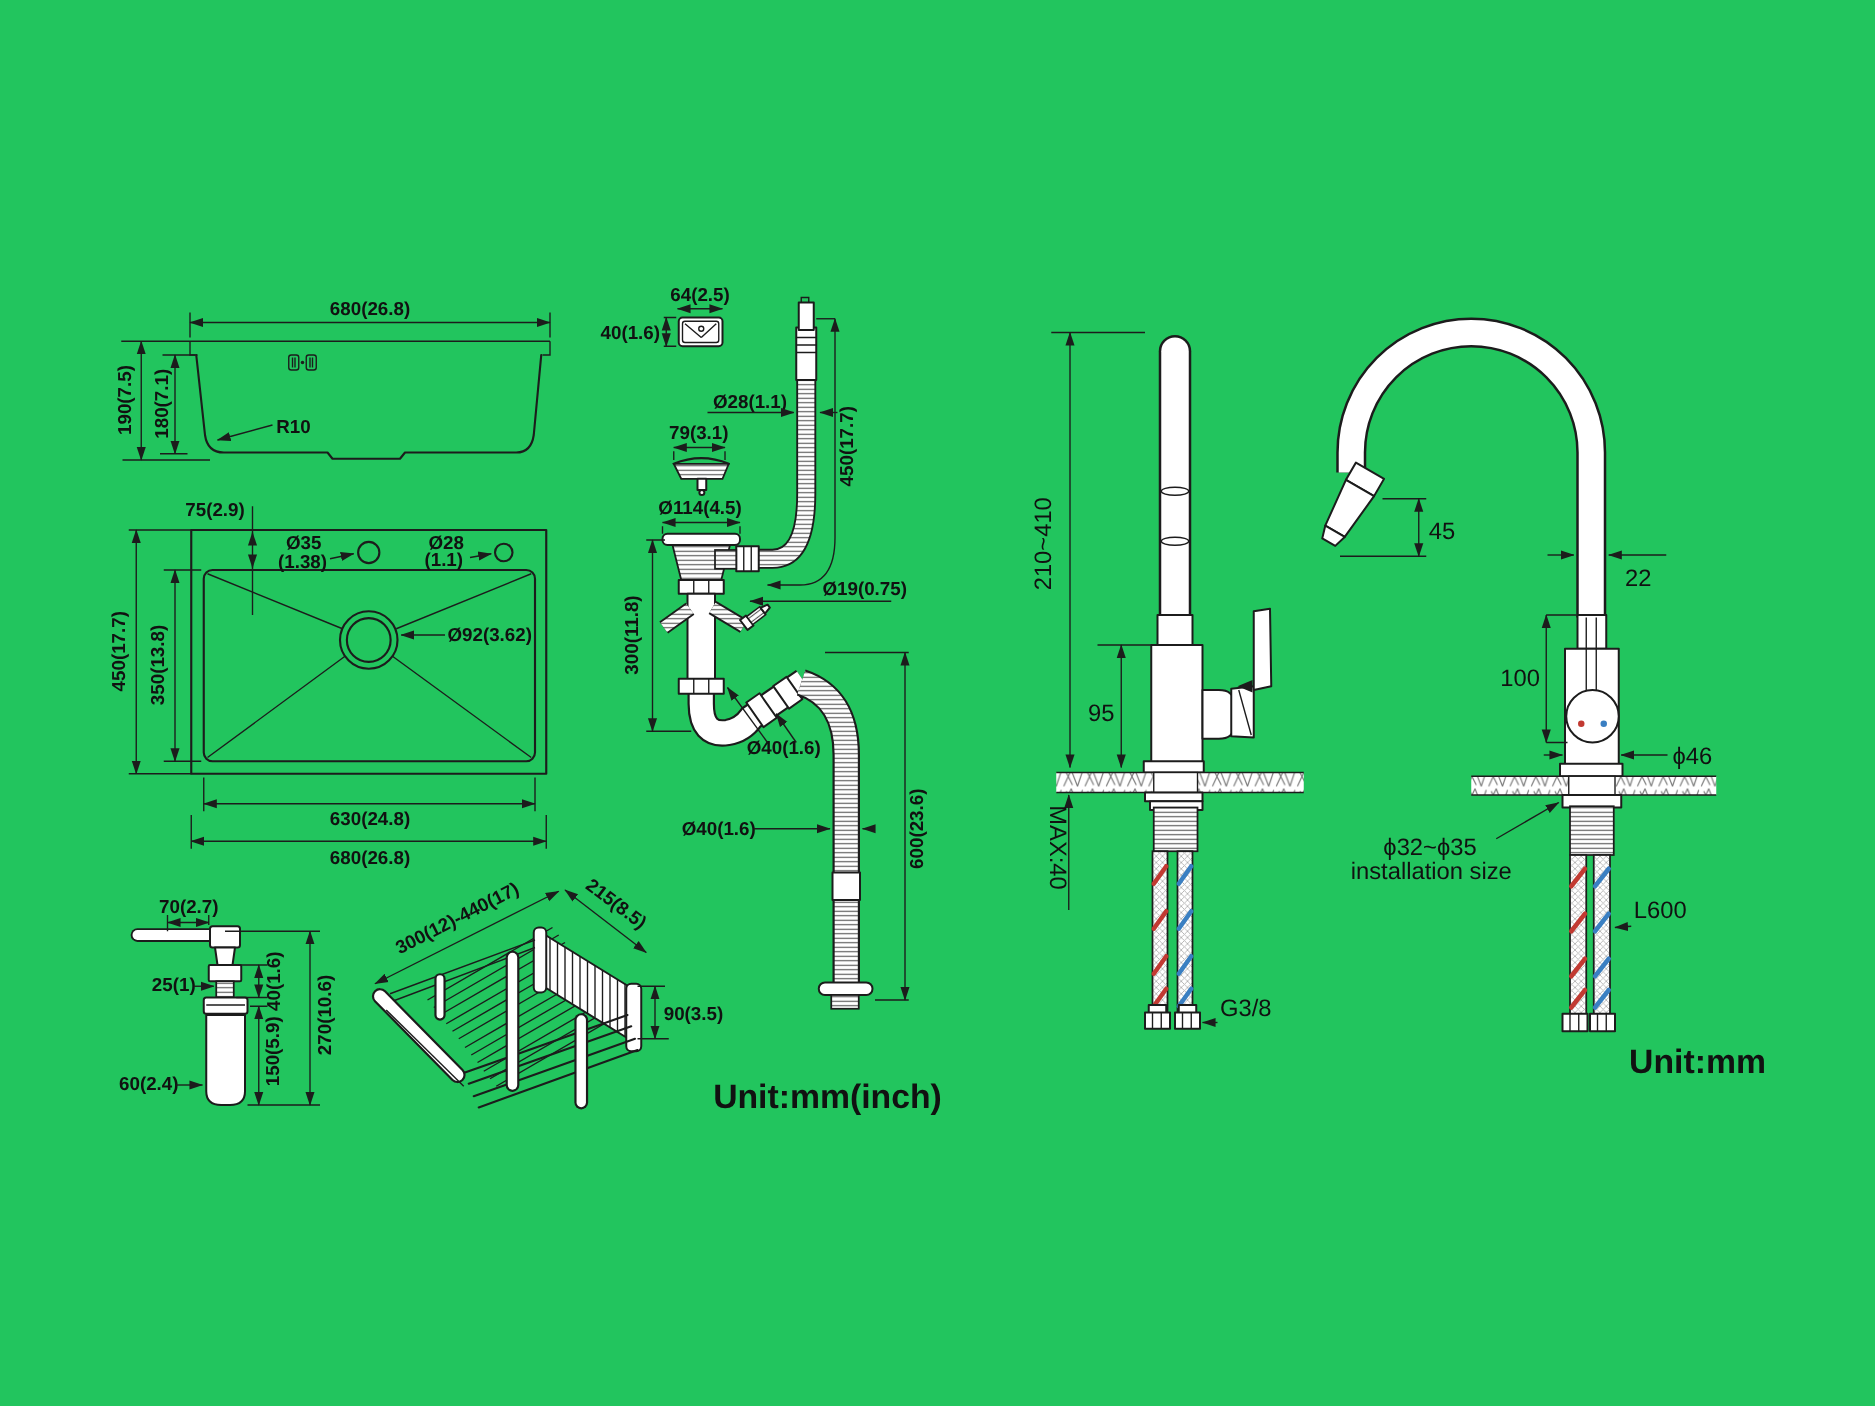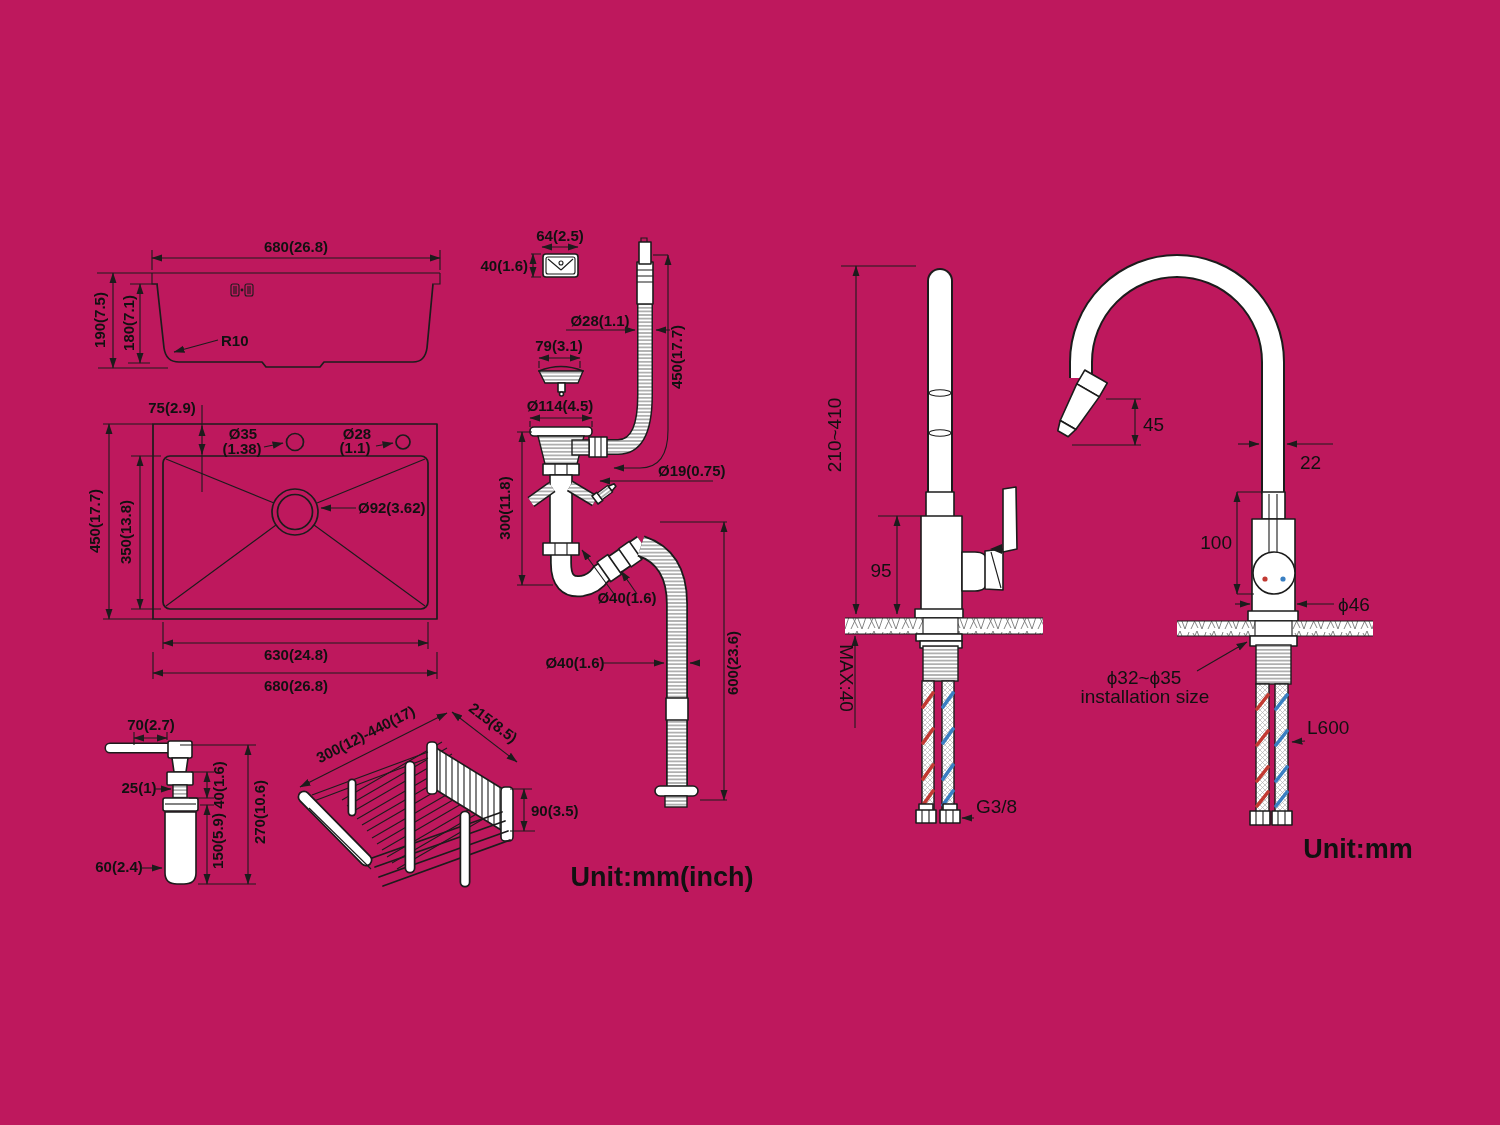--- a/index.html
+++ b/index.html
@@ -1,16 +1,16 @@
 <!DOCTYPE html>
 <html><head>
 <meta charset="utf-8">
 <style>
   html,body{margin:0;padding:0;background:#fff;}
-  .page{width:1500px;height:1125px;background:#be185d;position:relative;overflow:hidden;}
+  .page{width:1500px;height:1125px;background:#22c55e;position:relative;overflow:hidden;}
   svg{display:block;}
   
   .o  {fill:none;stroke:#1c1c1c;stroke-width:1.7;stroke-linejoin:round;stroke-linecap:round}
   .o2 {fill:#fff;stroke:#1c1c1c;stroke-width:1.6;stroke-linejoin:round}
   .t  {fill:none;stroke:#1c1c1c;stroke-width:1.1}
   .dim{fill:none;stroke:#1c1c1c;stroke-width:1.1;marker-start:url(#a);marker-end:url(#a)}
   .de {fill:none;stroke:#1c1c1c;stroke-width:1.1;marker-end:url(#a)}
   .ds {fill:none;stroke:#1c1c1c;stroke-width:1.1;marker-start:url(#a)}
   .rg {fill:url(#ridges);stroke:#1c1c1c;stroke-width:1.4}
   .br {fill:url(#braid);stroke:#1c1c1c;stroke-width:1.4}

